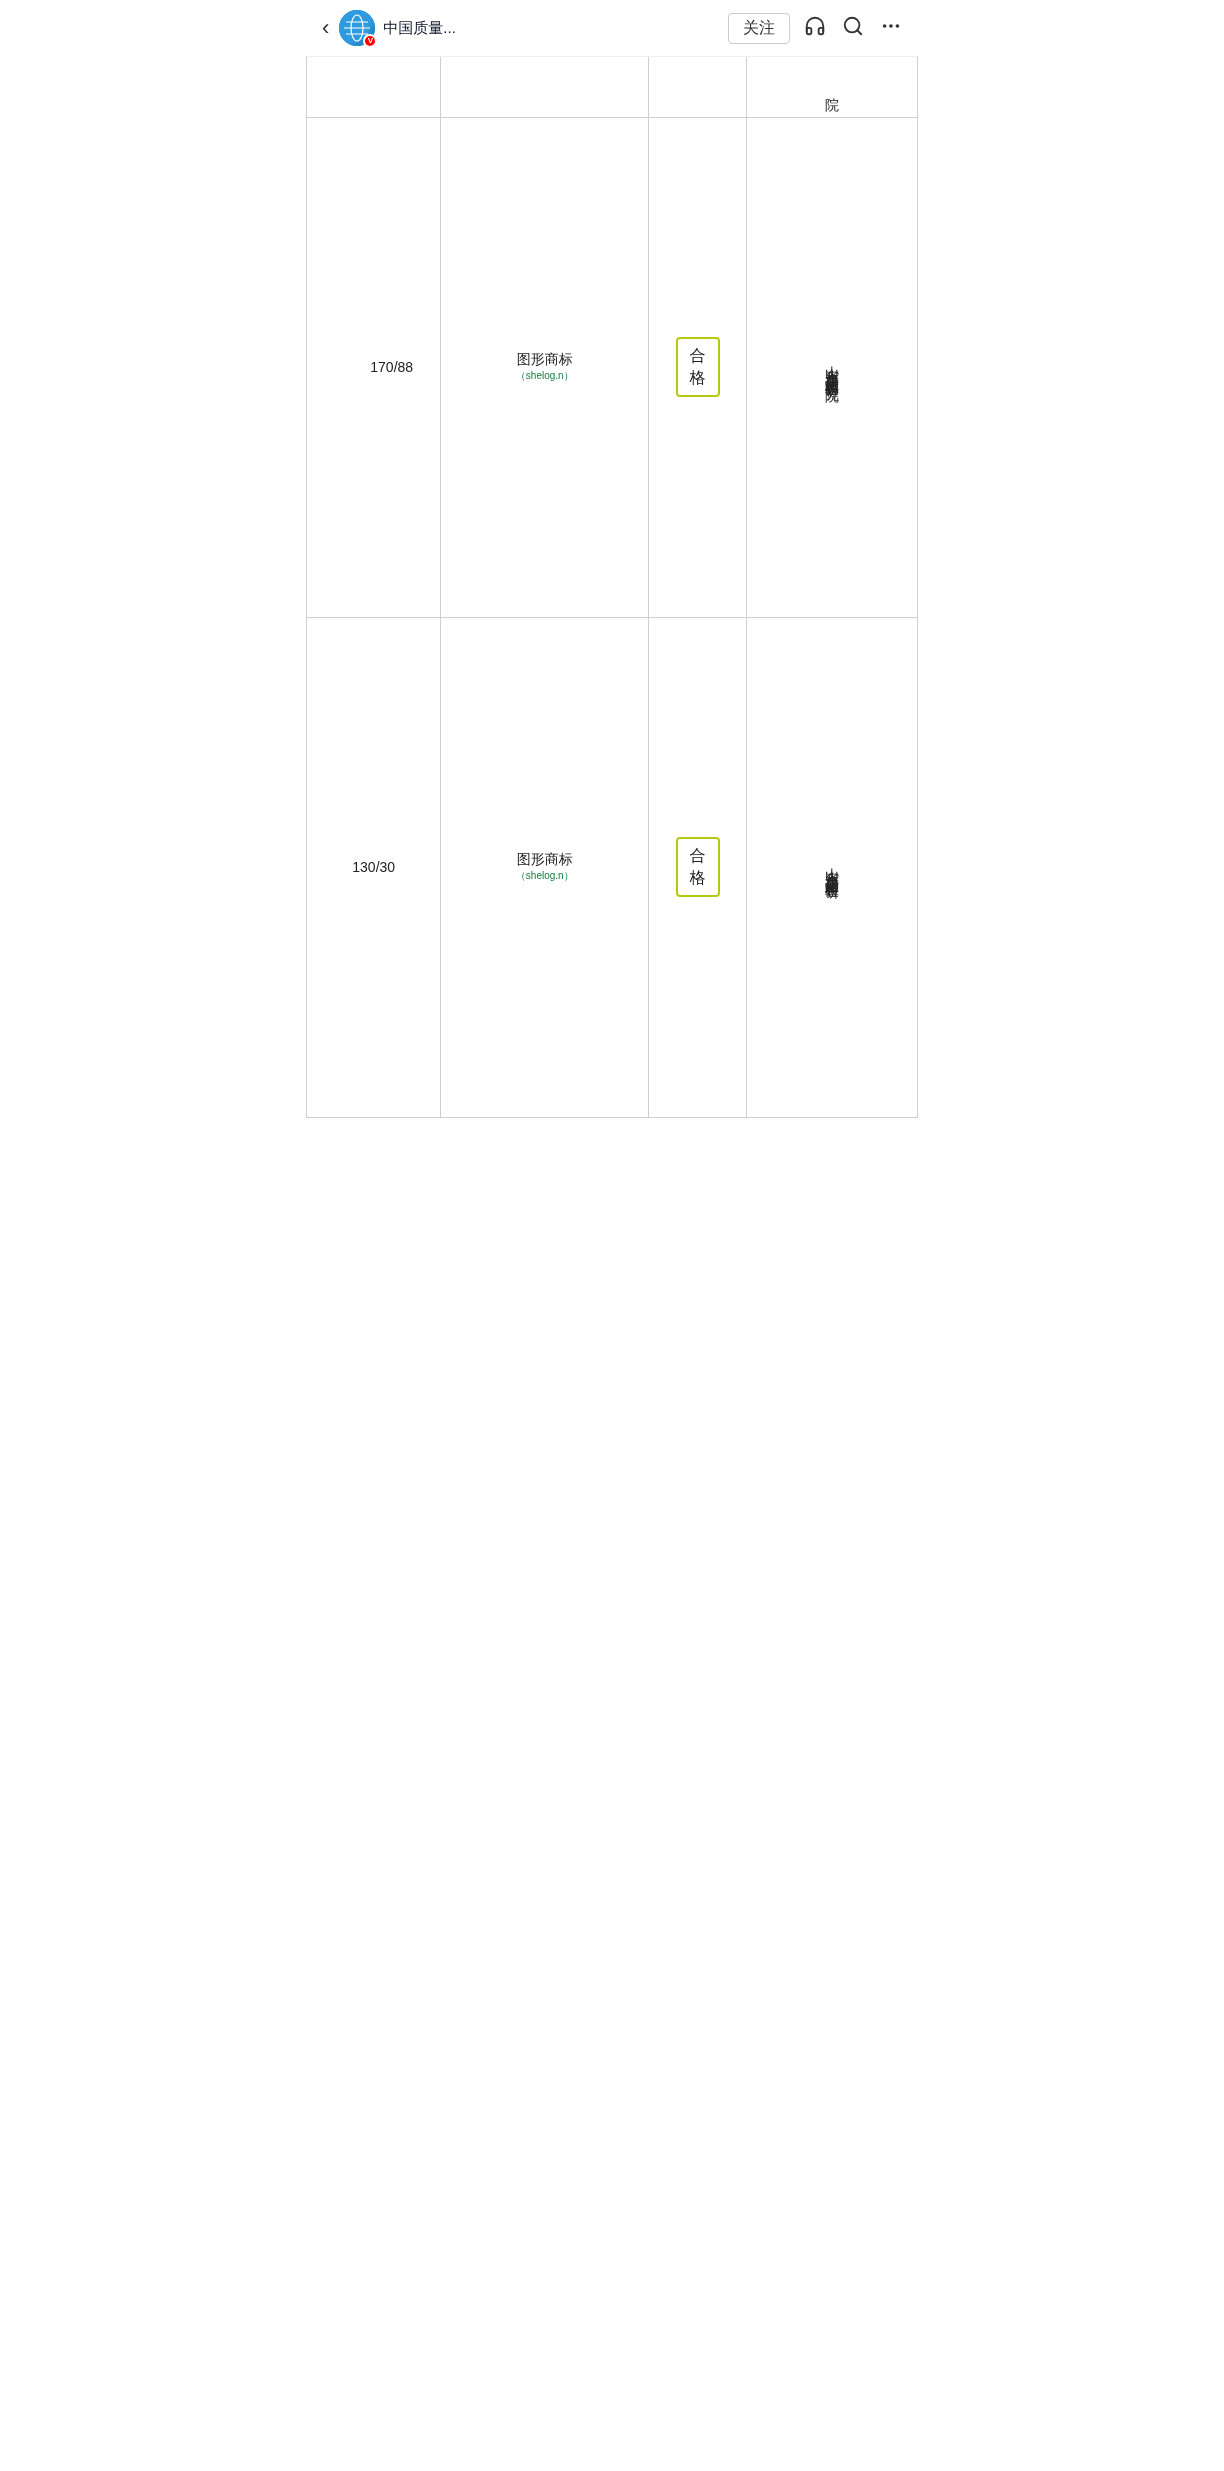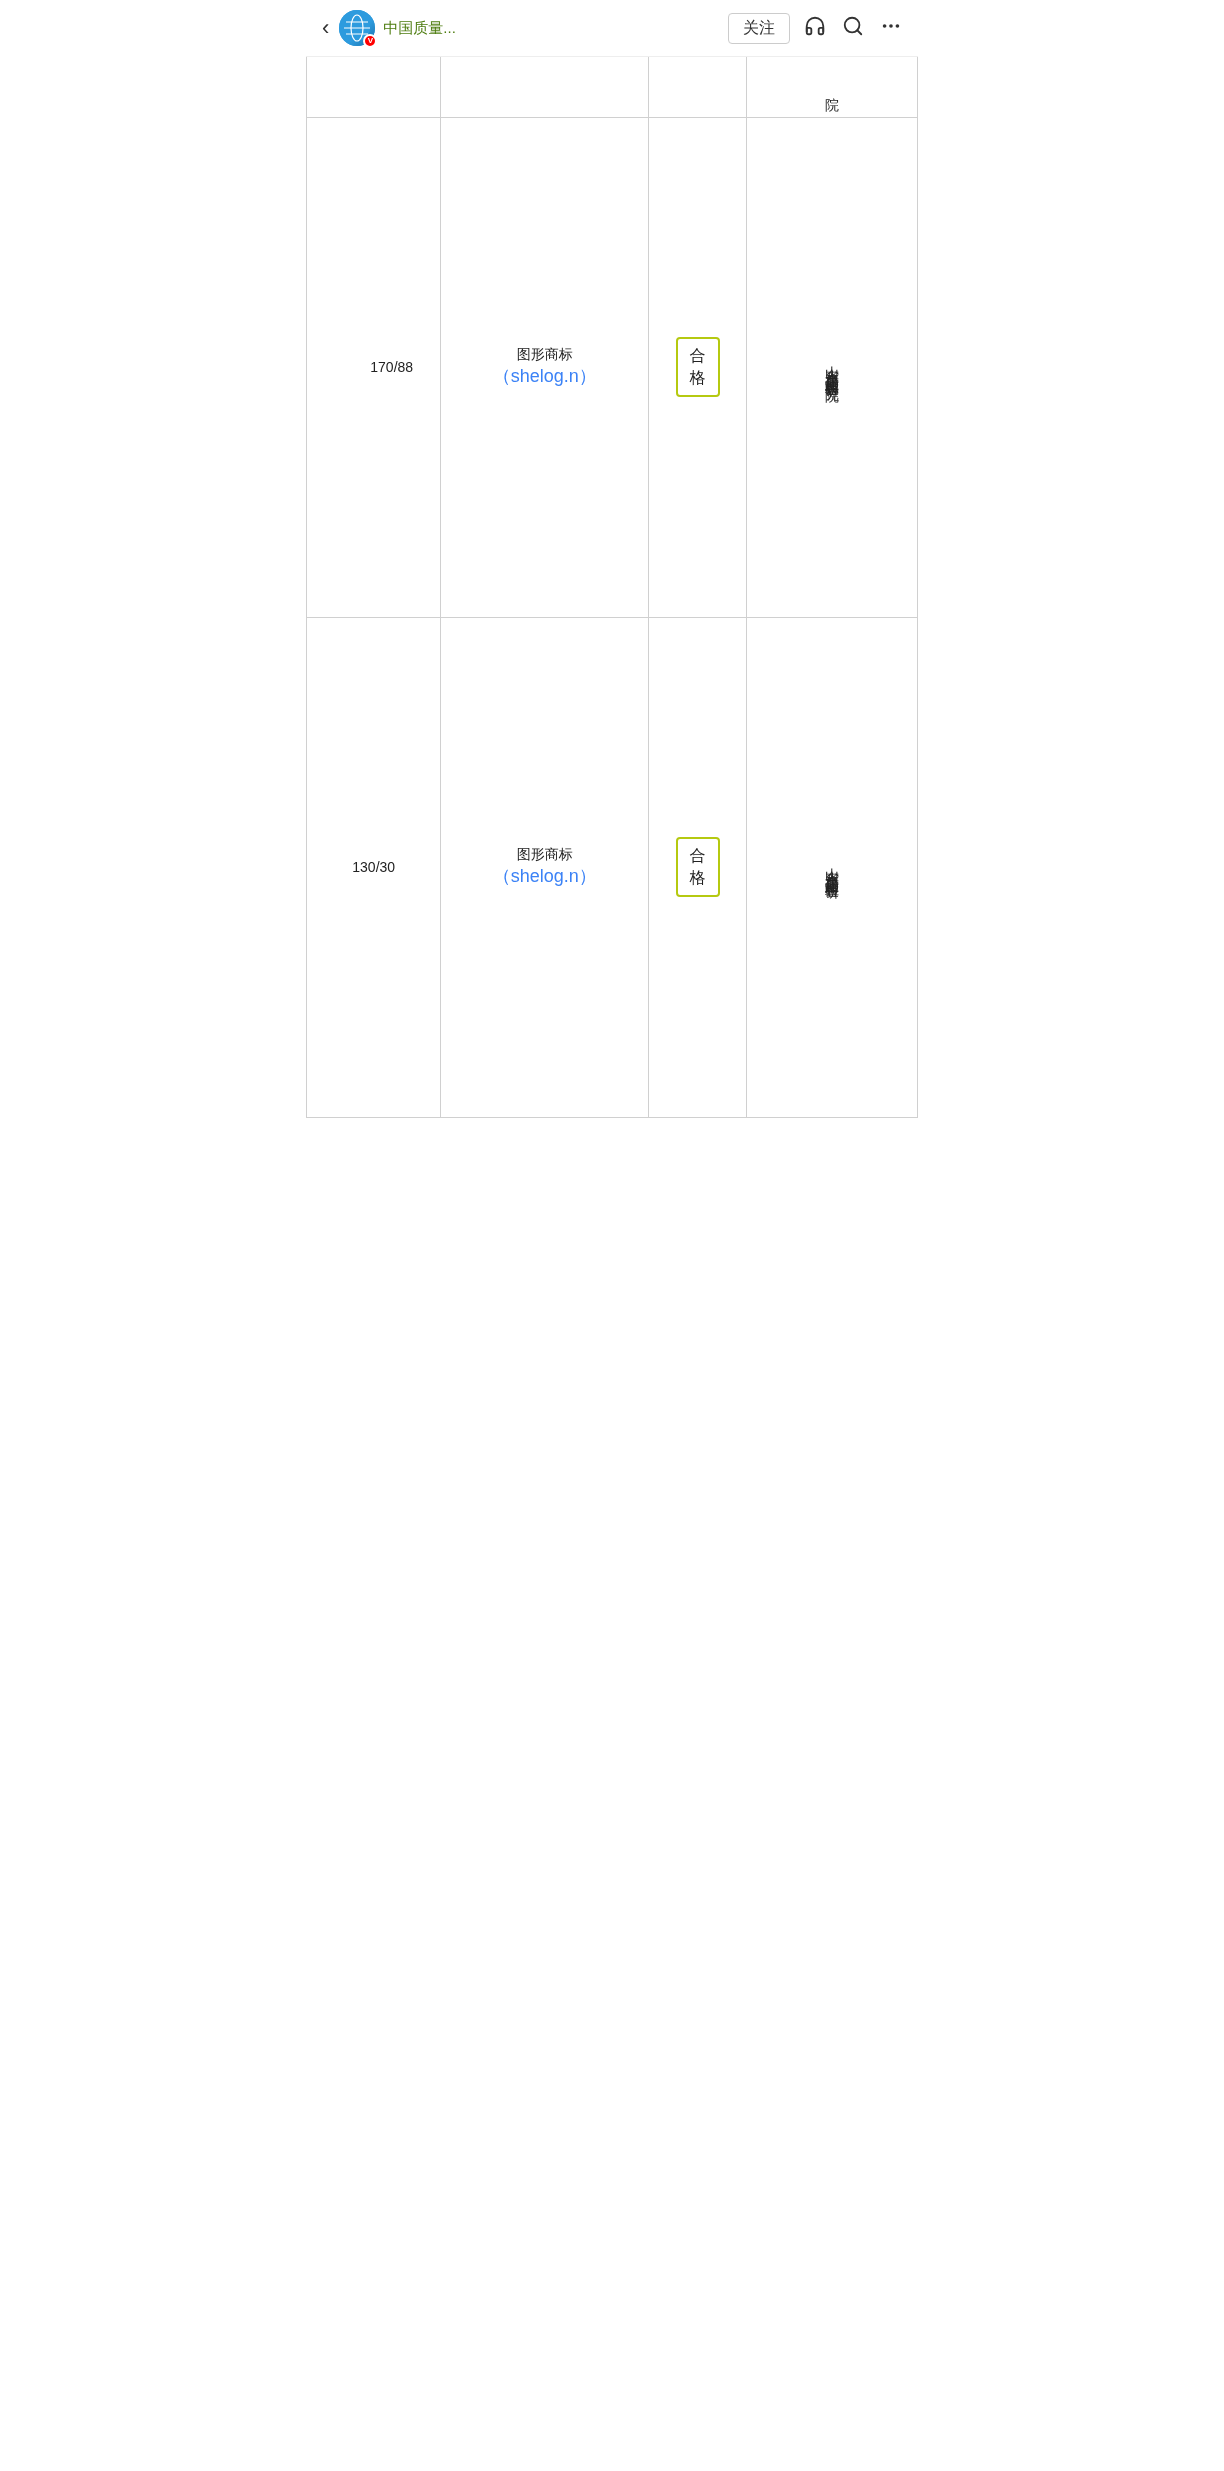--- a/index.html
+++ b/index.html
@@ -79,21 +79,21 @@
     .nav-avatar-badge-v {
       color: #fff;
       font-size: 8px;
       font-weight: bold;
       line-height: 1;
     }
 
     .nav-title {
       flex: 1;
       font-size: 15px;
-      color: #4d7c0f;
+      color: #0f172a;
       font-weight: 500;
     }
 
     .nav-follow-btn {
       border: 1px solid #ccc;
       border-radius: 4px;
       padding: 4px 14px;
       font-size: 16px;
       color: #333;
       background: #fff;
@@ -171,22 +171,22 @@
       text-align: center;
     }
 
     .mark-text {
       font-size: 14px;
       color: #222;
       text-align: center;
     }
 
     .mark-sub {
-      font-size: 18px;
-      color: #3b82f6;
+      font-size: 10px;
+      color: #15803d;
     }
 
     
     .top-partial-row td {
       border-top: none;
     }
   </style>
 </head>
 <body>
 

